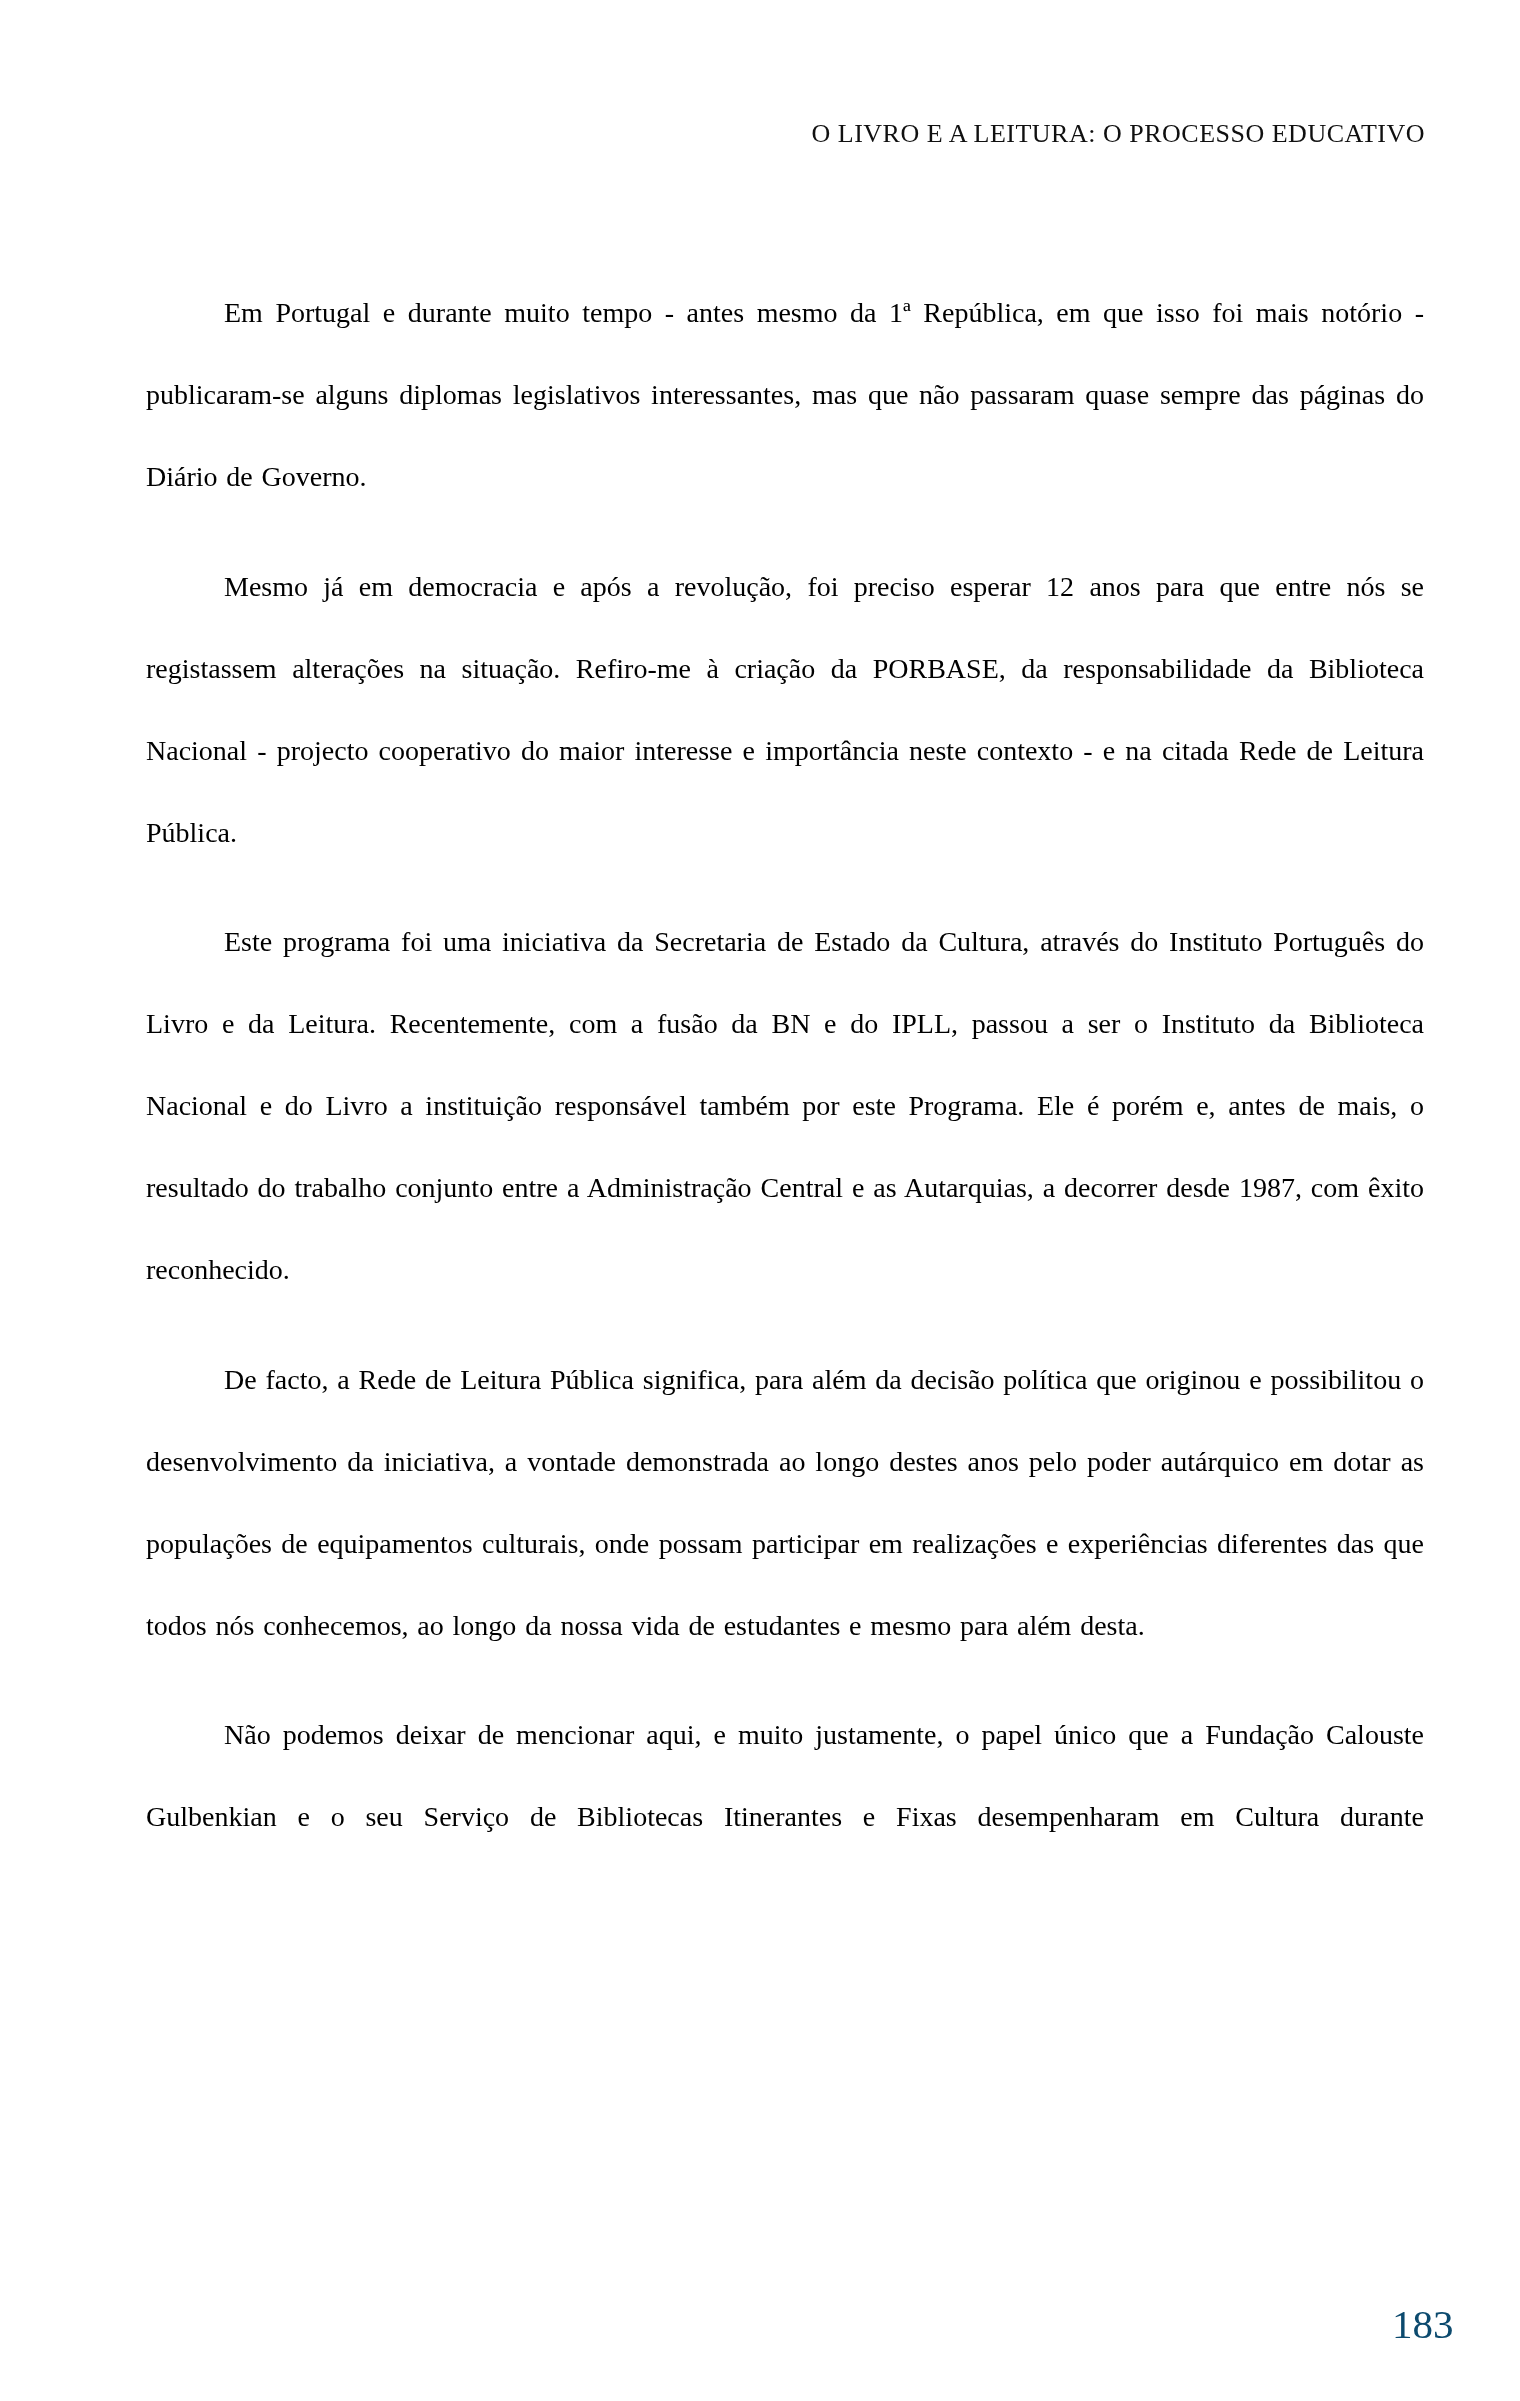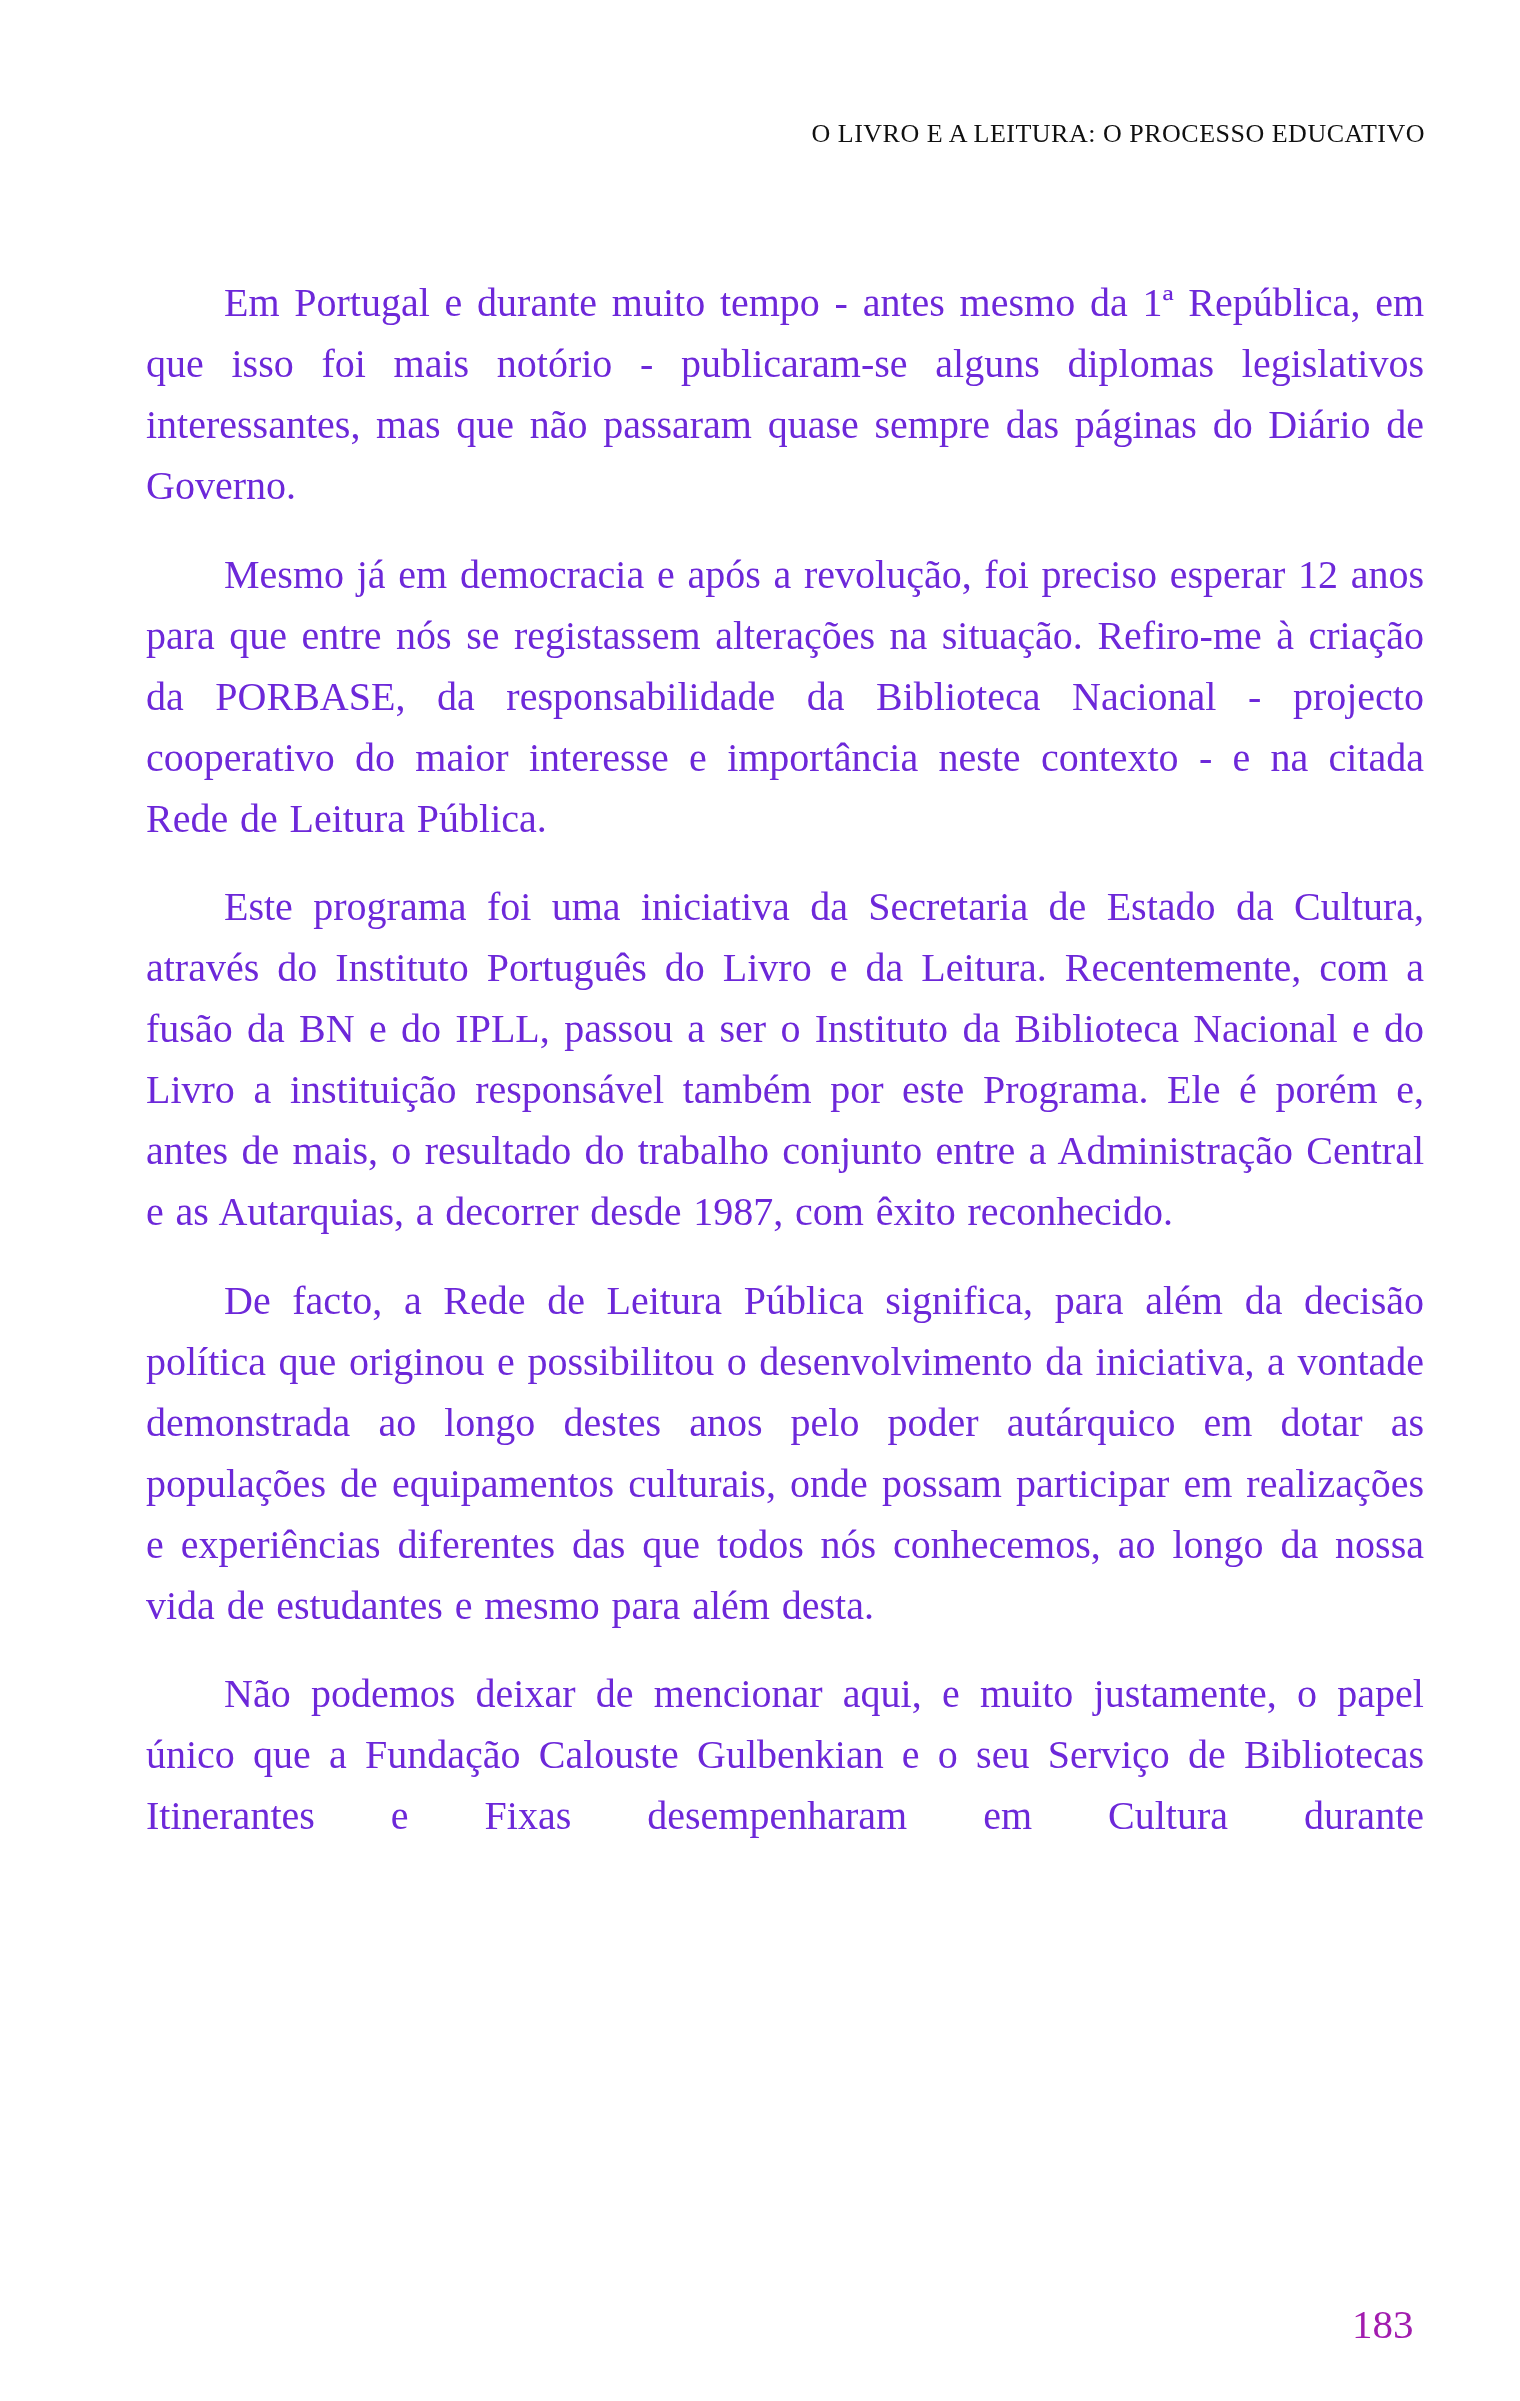--- a/index.html
+++ b/index.html
@@ -28,38 +28,38 @@
     white-space: nowrap;
     color: #101010;
   }
   .body-text {
     position: absolute;
     top: 272px;
     left: 146px;
     width: 1278px;
   }
   .para {
-    font-size: 40px;
-    line-height: 61px;
+    font-size: 28px;
+    line-height: 82px;
     text-align: justify;
     text-indent: 78px;
     margin-bottom: 27.6px;
     word-spacing: 1.8px;
-    color: #6d28d9;
+    color: #000000;
   }
   .para.continues {
     text-align-last: justify;
     margin-bottom: 0;
   }
   .page-number {
     position: absolute;
     top: 2300px;
-    left: 1352px;
+    left: 1392px;
     font-size: 41px;
-    color: #a21caf;
+    color: #0c4a6e;
   }
 </style>
 </head>
 <body>
 
 <div class="page">
 
   <div class="running-header">O LIVRO E A LEITURA: O PROCESSO EDUCATIVO</div>
 
   <div class="body-text">

